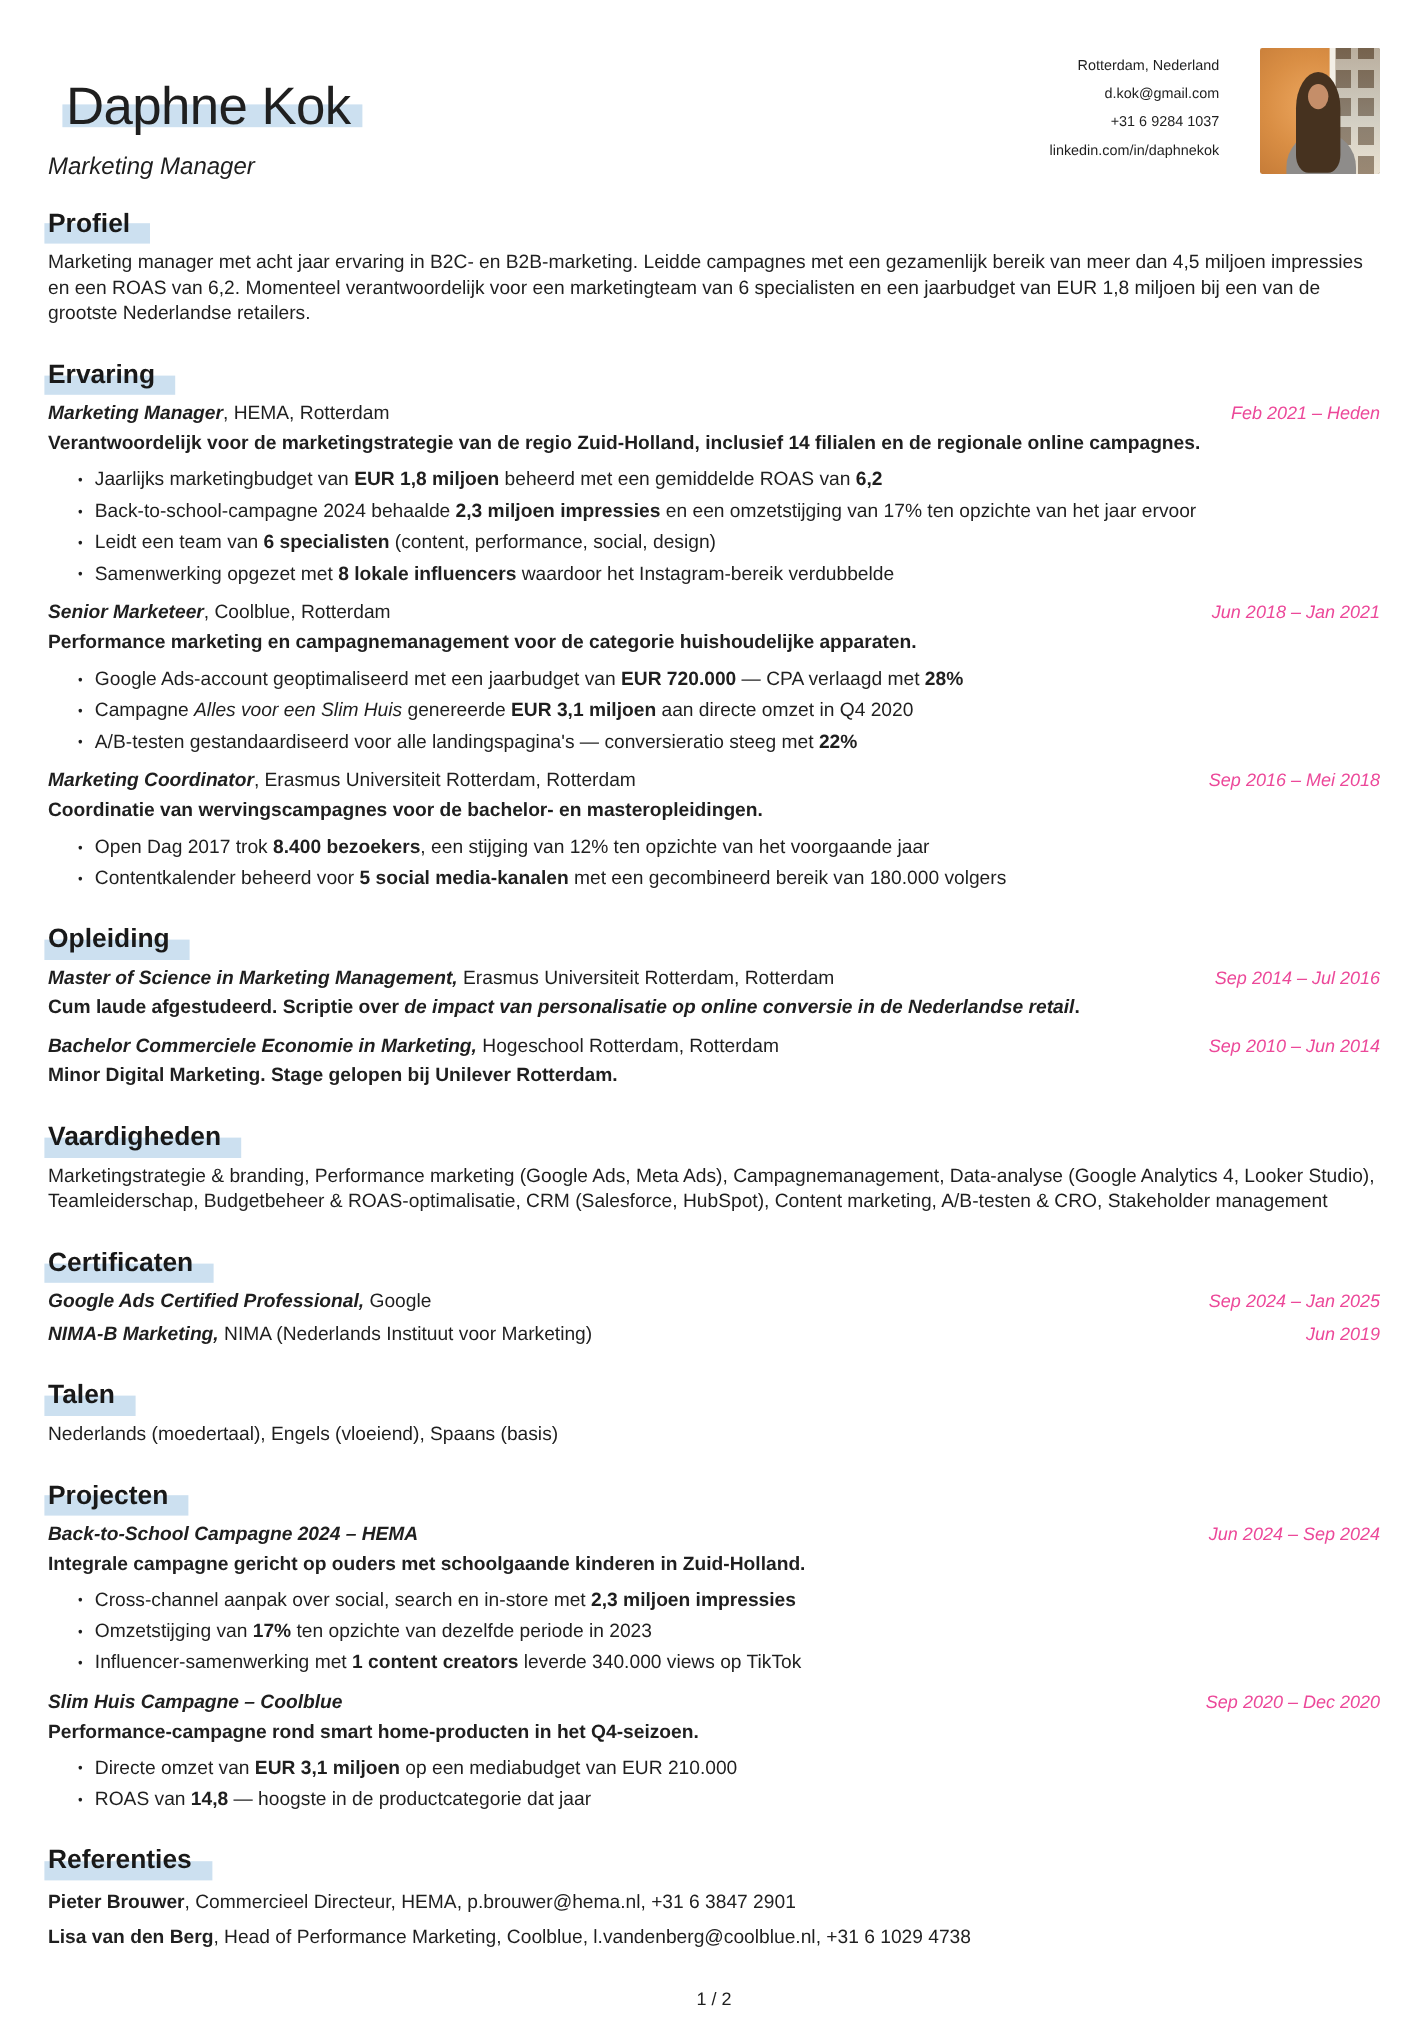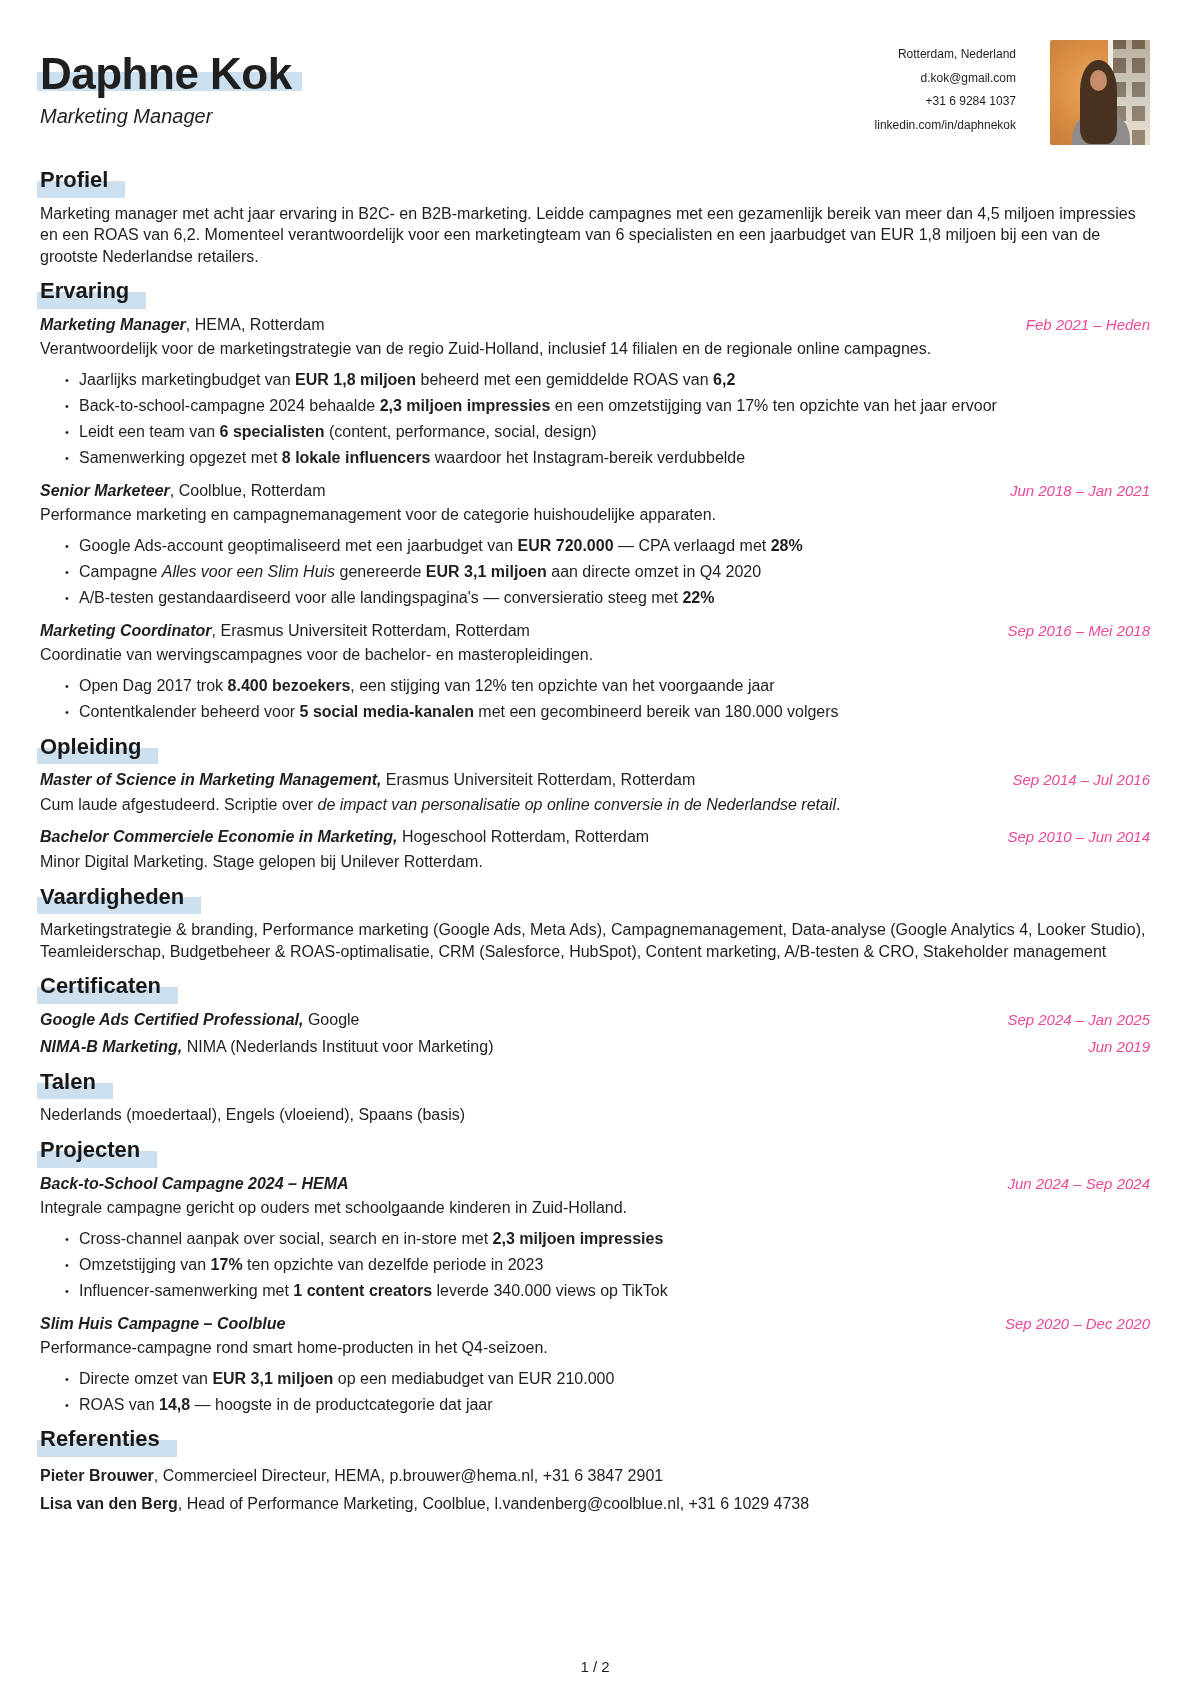--- a/index.html
+++ b/index.html
@@ -4,21 +4,21 @@
 <style>
   html,body{margin:0;padding:0;background:#ffffff;}
   body{font-family:"Liberation Sans","DejaVu Sans",sans-serif;color:#1f1f1f;
        -webkit-font-smoothing:antialiased;}
   .page{position:relative;width:1190px;height:1683px;margin:0 auto;background:#fff;
         box-sizing:border-box;padding:40px 40px 0 40px;overflow:hidden;}
 
   
   .header{display:flex;align-items:flex-start;}
   .header-left{flex:1;margin-top:10px;}
-  .name{font-size:44px;font-weight:700;letter-spacing:-0.5px;line-height:1.08;margin:0;}
+  .name{font-size:44px;font-weight:400;letter-spacing:-0.5px;line-height:1.08;margin:15px;}
   .hl-name{position:relative;z-index:0;display:inline-block;}
   .hl-name::before{content:"";position:absolute;z-index:-1;left:-3px;right:-10px;
         top:46%;height:40%;background:var(--hl,#cce0f0);}
   .job-title{font-size:20px;font-style:italic;margin-top:7px;color:#1f1f1f;}
   .contact{margin:3px 34px 0 0;text-align:right;font-size:12px;line-height:23.5px;}
   .photo{position:relative;flex:none;width:100px;height:105px;border-radius:2px;
         overflow:hidden;background:#e9e2d5;}
   .ph-wall{position:absolute;left:0;top:0;width:62%;height:100%;
         background:radial-gradient(circle at 72% 45%, #eda75f 0%, #d98e44 55%, #c67c38 100%);}
   .ph-frame{position:absolute;left:58%;top:0;width:5%;height:100%;background:#f3efe6;}
@@ -28,40 +28,40 @@
           repeating-linear-gradient(0deg, transparent 0 15px, #ece3d3 15px 24px),
           repeating-linear-gradient(90deg, transparent 0 13px, #ece3d3 13px 19px);}
   .ph-body{position:absolute;left:22%;bottom:0;width:58%;height:32%;
         border-radius:45% 45% 0 0/85% 85% 0 0;background:#8e8c8a;}
   .ph-hair{position:absolute;left:30%;top:19%;width:37%;height:80%;
         border-radius:50% 50% 28% 28%/36% 36% 18% 18%;background:#46321f;}
   .ph-face{position:absolute;left:39.5%;top:29%;width:17%;height:20%;
         border-radius:50%;background:#c58e69;}
 
   
-  .sec{margin-top:10px;}
+  .sec{margin-top:25px;}
   .sec:first-of-type{margin-top:21px;}
   .sec-h{font-size:22px;font-weight:700;margin:0 0 9px 0;line-height:1.25;color:#191919;}
   .hl{position:relative;z-index:0;display:inline-block;}
   .hl::before{content:"";position:absolute;z-index:-1;left:-3px;right:-17px;
         top:54%;bottom:-4px;background:var(--hl,#cce0f0);}
   .para{margin:0;font-size:16px;line-height:21.6px;}
   .b{font-weight:700;}
   .i{font-style:italic;}
 
   
   .entry{margin-top:2px;}
   .entry + .entry{margin-top:11px;}
   .entry.compact + .entry.compact{margin-top:6px;}
   .entry-head{display:flex;justify-content:space-between;align-items:baseline;}
   .entry-title{font-size:16px;line-height:21.6px;}
   .t-title{font-weight:700;font-style:italic;}
   .t-sub{font-weight:400;}
   .entry-date{font-size:15px;font-style:italic;white-space:nowrap;color:#ec4899;}
-  .entry-desc{margin:3px 0 0 0;font-size:16px;line-height:21.6px;}
+  .entry-desc{margin:3px 0 0 0;font-size:16px;line-height:21.6px;font-weight:bold;}
   .bullets{list-style:none;margin:9px 0 0 0;padding:0;}
   .bullets li{position:relative;padding-left:39px;margin:0 0 4.5px 0;
         font-size:16px;line-height:21.6px;}
   .b-glyph{position:absolute;left:25px;top:1px;font-size:11px;line-height:21.6px;}
   .ref-line{margin:0 0 7px 0;font-size:16px;line-height:21.6px;}
   .sec .ref-line:first-of-type{margin-top:12px;}
 
   
   .footer{position:absolute;left:0;right:0;bottom:8px;text-align:center;
         font-size:15px;color:#1f1f1f;}

